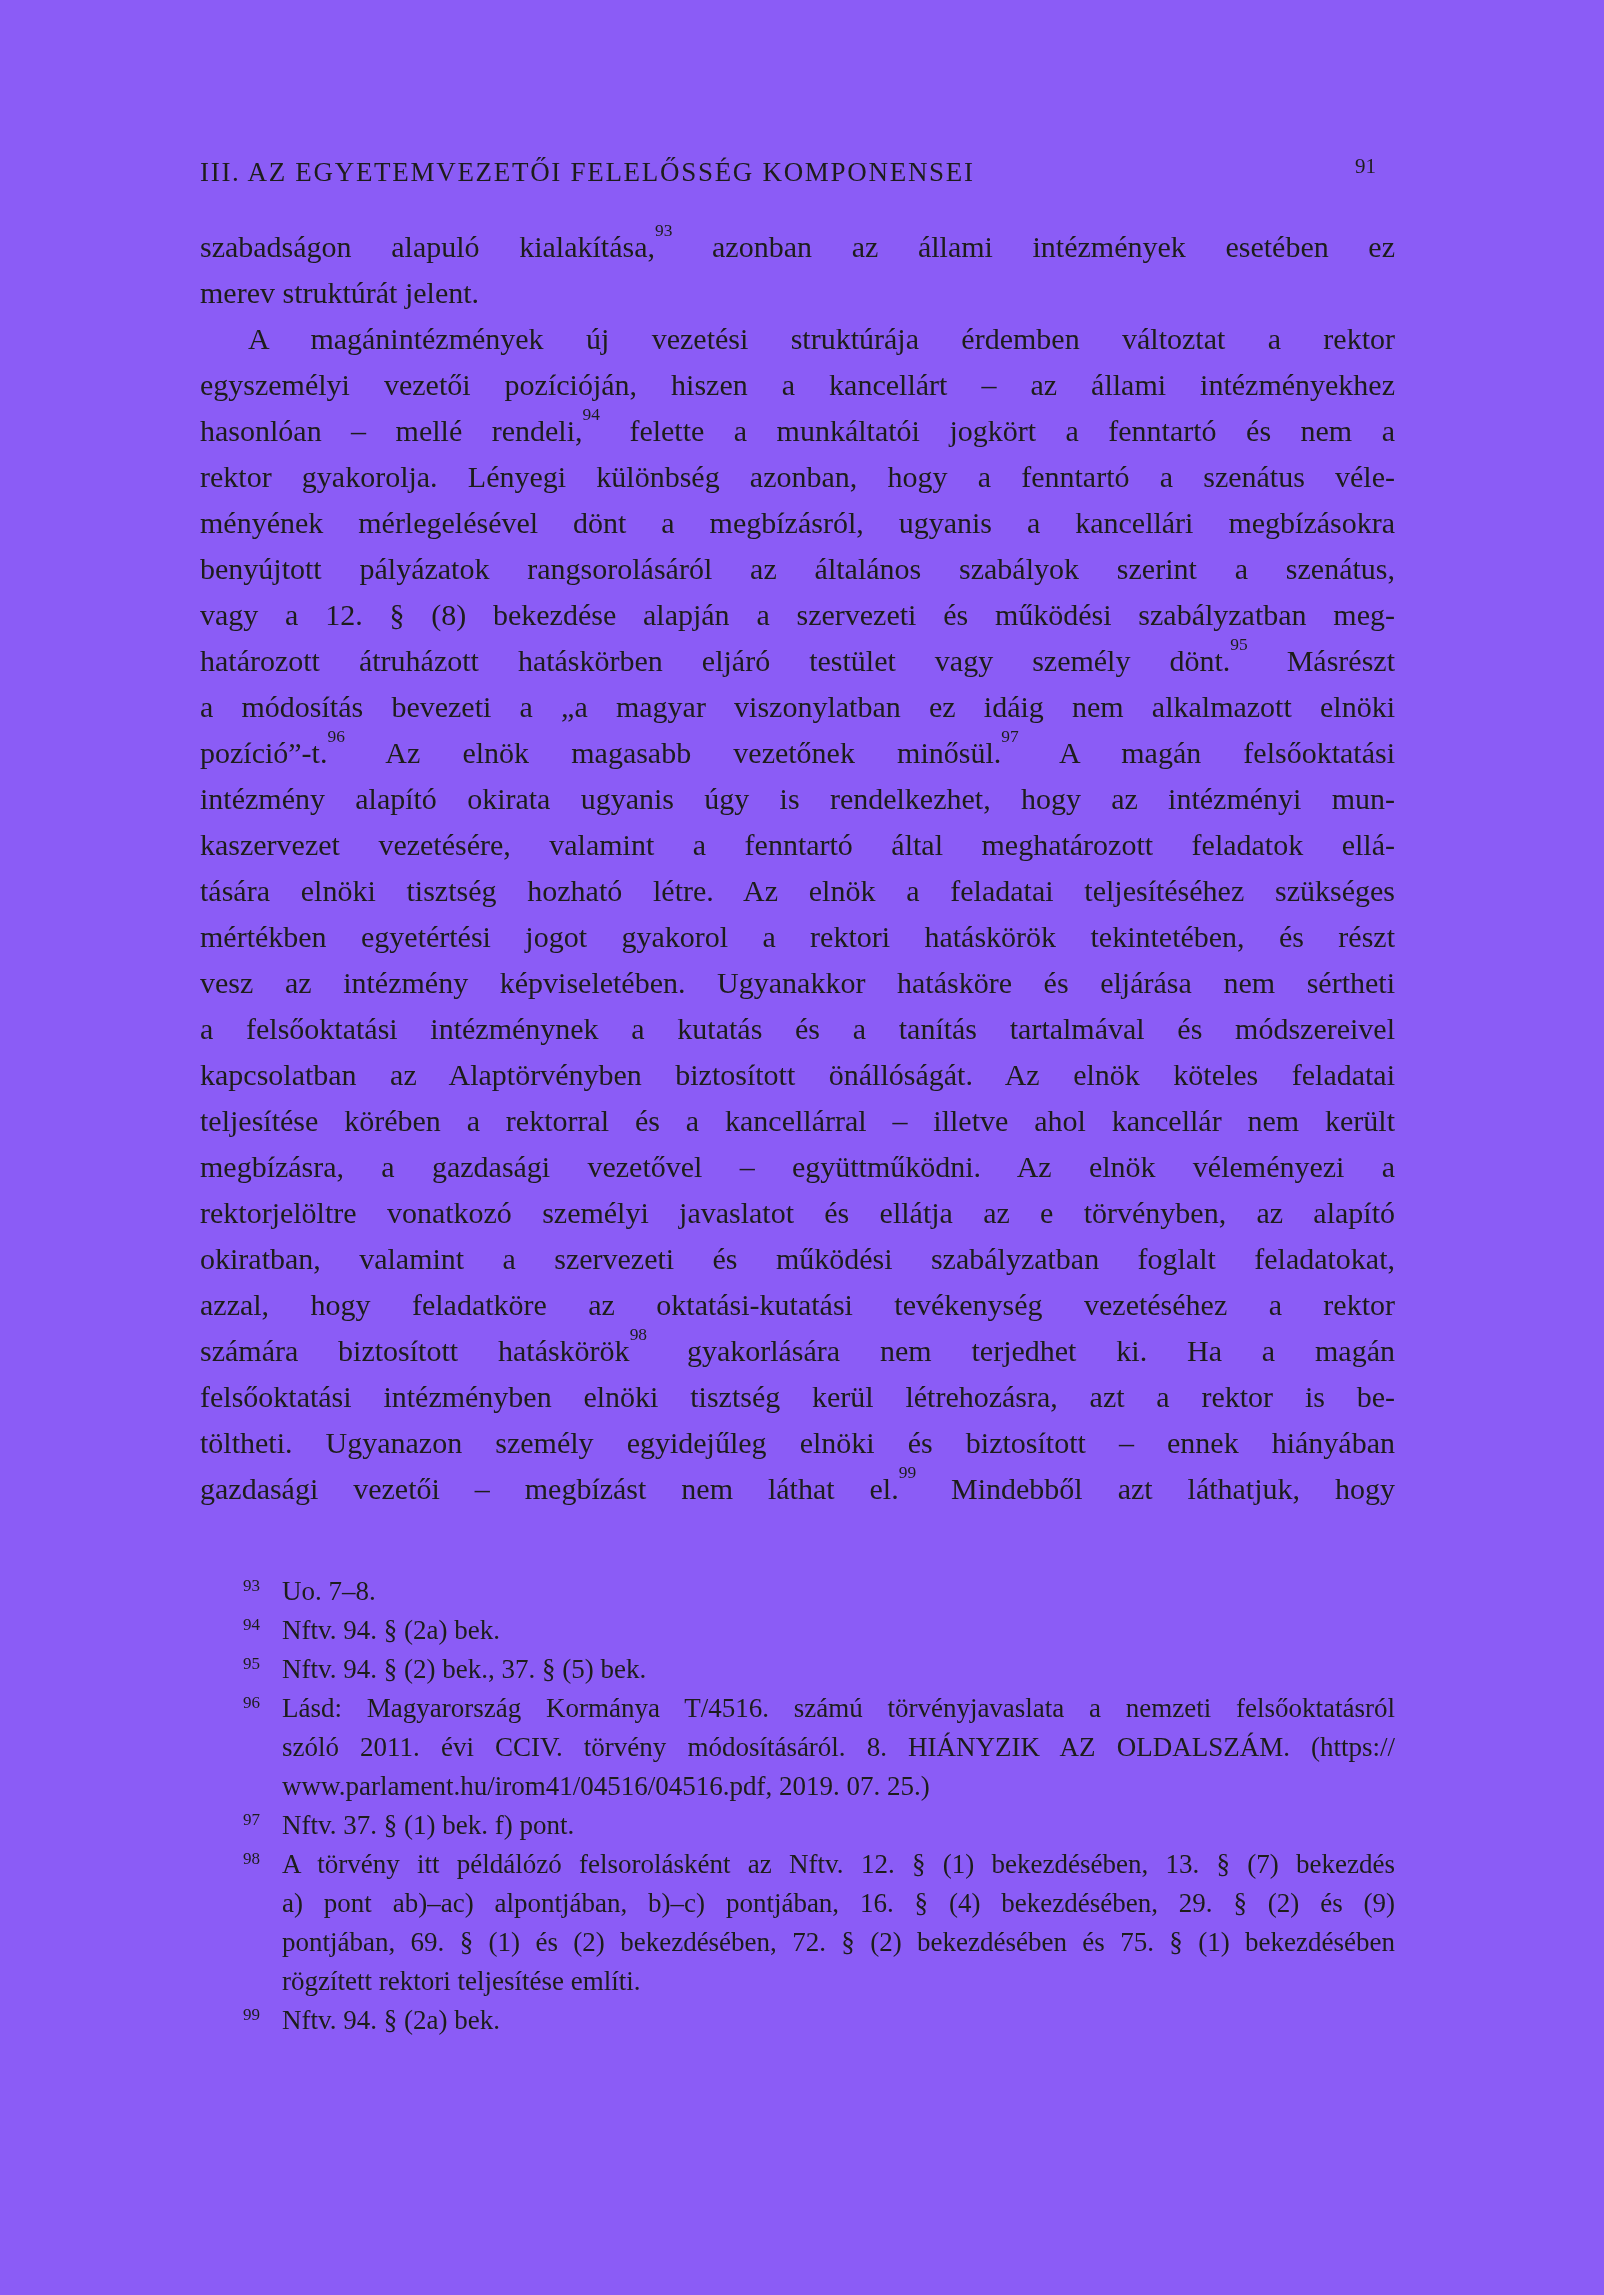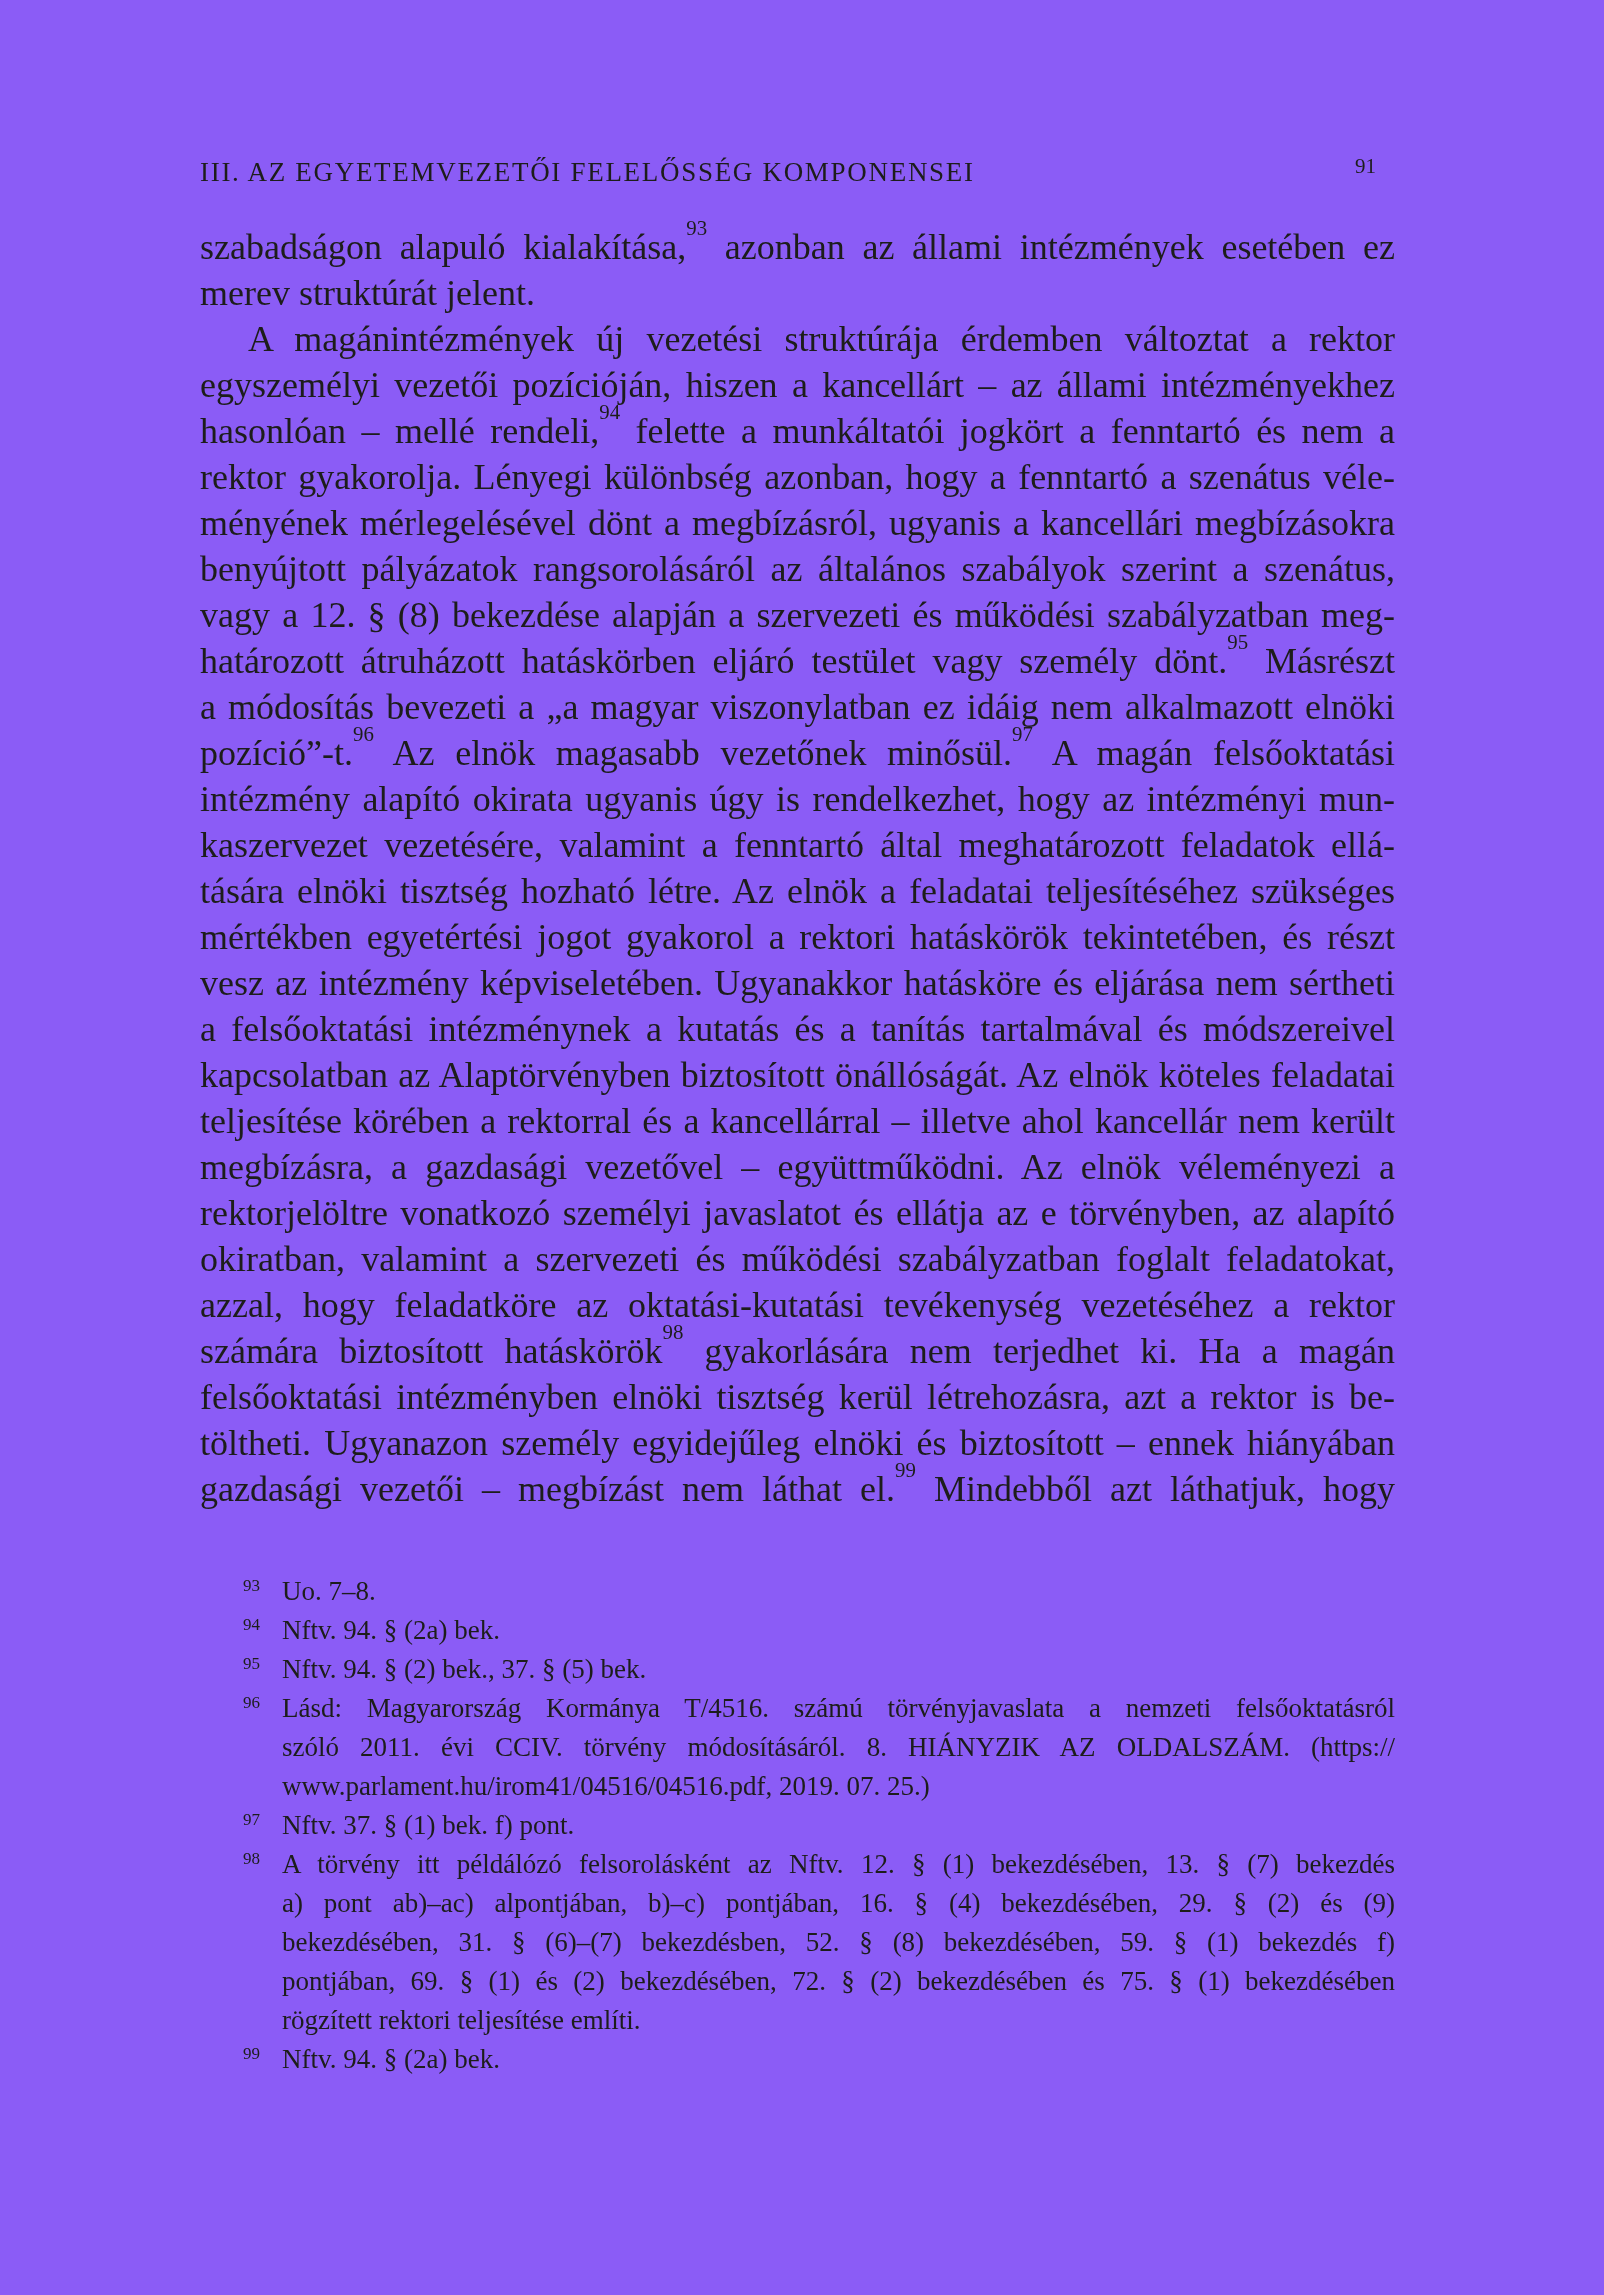--- a/index.html
+++ b/index.html
@@ -26,21 +26,21 @@
     left: 1355px;
     top: 156px;
     font-size: 21px;
     line-height: 1;
   }
   .body-text {
     position: absolute;
     left: 200px;
     top: 224px;
     width: 1195px;
-    font-size: 36px;
+    font-size: 30px;
     line-height: 46px;
   }
   .bline {
     height: 46px;
     text-align: justify;
   }
   .bline.just { text-align-last: justify; }
   .bline.just::after { content: ""; display: inline-block; width: 100%; }
   .bline.ind { text-indent: 48px; }
   sup.fnref {
@@ -132,21 +132,20 @@
         <div class="fline">www.parlament.hu/irom41/04516/04516.pdf, 2019. 07. 25.)</div>
       </div>
       <div class="footnote">
         <span class="fnnum">97</span>
         <div class="fline">Nftv. 37. § (1) bek. f) pont.</div>
       </div>
       <div class="footnote">
         <span class="fnnum">98</span>
         <div class="fline just">A törvény itt példálózó felsorolásként az Nftv. 12. § (1) bekezdésében, 13. § (7) bekezdés</div>
         <div class="fline just">a) pont ab)–ac) alpontjában, b)–c) pontjában, 16. § (4) bekezdésében, 29. § (2) és (9)</div>
-        <div class="fline just">bekezdésében, 31. § (6)–(7) bekezdésben, 52. § (8) bekezdésében, 59. § (1) bekezdés f)</div>
         <div class="fline just">pontjában, 69. § (1) és (2) bekezdésében, 72. § (2) bekezdésében és 75. § (1) bekezdésében</div>
         <div class="fline">rögzített rektori teljesítése említi.</div>
       </div>
       <div class="footnote">
         <span class="fnnum">99</span>
         <div class="fline">Nftv. 94. § (2a) bek.</div>
       </div>
     </div>
 </div>
 

